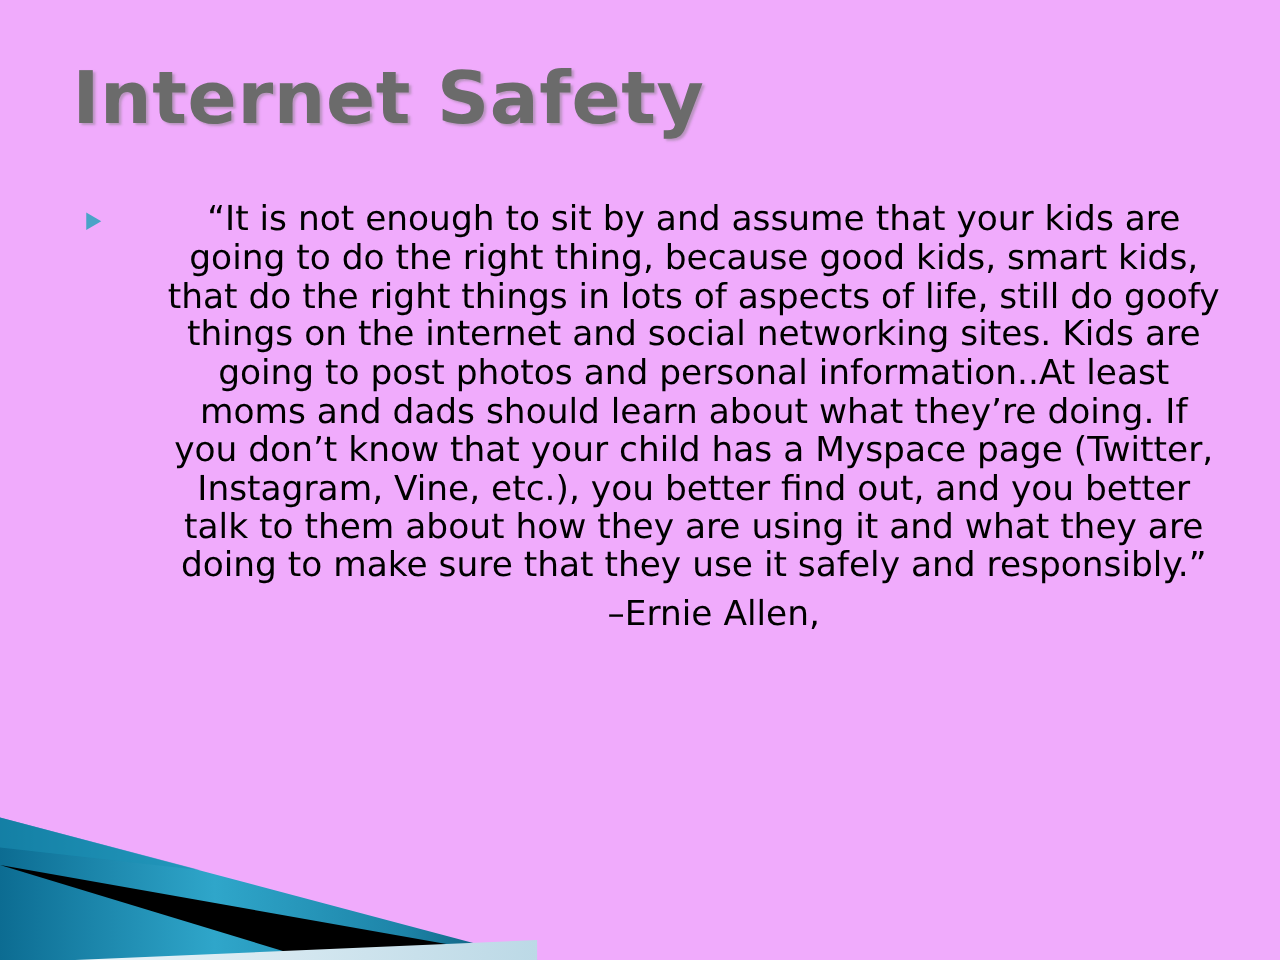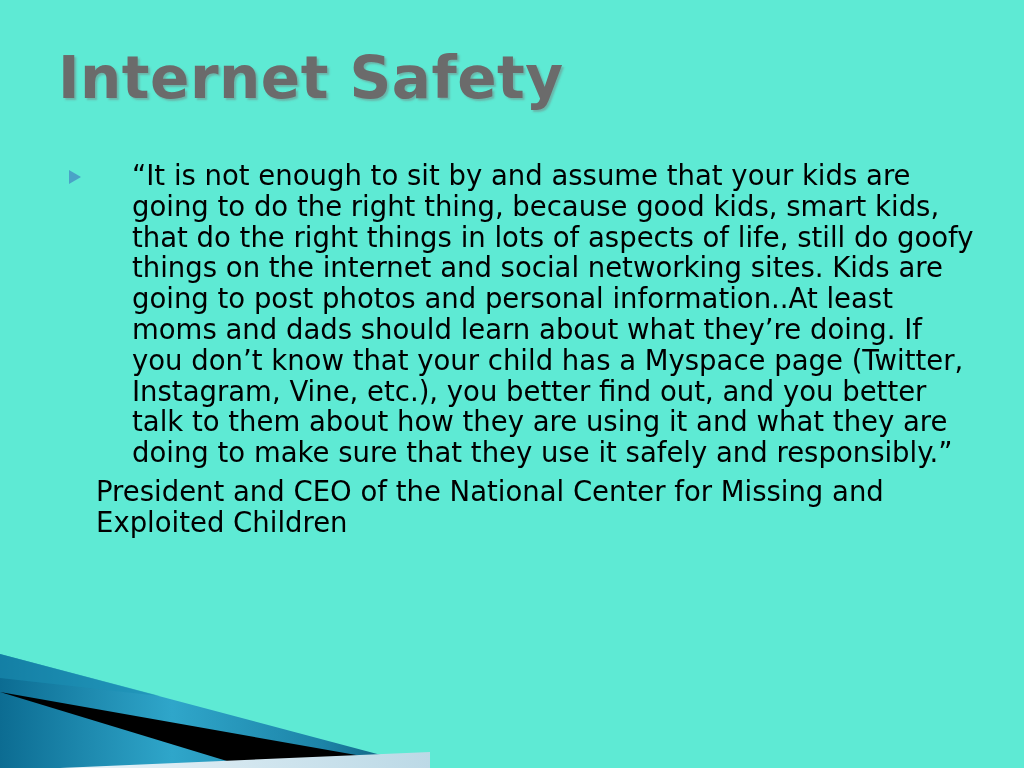--- a/index.html
+++ b/index.html
@@ -11,21 +11,22 @@
     height: 768px;
     background: #ffffff;
     font-family: "DejaVu Sans", sans-serif;
     overflow: hidden;
     position: relative;
   }
 
   .slide {
     position: absolute;
     inset: 0;
-    background: #5eead4;
+    background: #f0abfc;
+    text-align: center;
   }
 
   .slide-title {
     position: absolute;
     left: 58px;
     top: 44px;
     font-size: 58px;
     font-weight: bold;
     color: #6b6b6b;
     letter-spacing: 0.5px;
@@ -103,22 +104,22 @@
 
     <div class="bullet-row">
       <div class="bullet-marker">
         <svg width="14" height="16" viewBox="0 0 14 16" aria-hidden="true">
           <polygon points="1,1 13,8 1,15" fill="#4aa3c7"></polygon>
         </svg>
       </div>
       <div class="quote-text">“It is not enough to sit by and assume that your kids are going to do the right thing, because good kids, smart kids, that do the right things in lots of aspects of life, still do goofy things on the internet and social networking sites.  Kids are going to post photos and personal information..At least moms and dads should learn about what they’re doing.  If you don’t know that your child has a Myspace page (Twitter, Instagram, Vine, etc.), you better find out, and you better talk to them about how they are using it and what they are doing to make sure that they use it safely and responsibly.”</div>
     </div>
 
+    <div class="attrib-name">–Ernie Allen,</div>
 
-    <div class="attrib-title">President and CEO of the National Center  for Missing and Exploited Children</div>
 
   </div>
 
   <div class="deco">
     <svg width="430" height="120" viewBox="0 0 430 120" preserveAspectRatio="none" aria-hidden="true">
       <defs>
         <linearGradient id="gradBlue" x1="0" y1="0" x2="1" y2="0">
           <stop offset="0%" stop-color="#0c6c92"></stop>
           <stop offset="40%" stop-color="#2fa6ca"></stop>
           <stop offset="75%" stop-color="#1d84a8"></stop>

